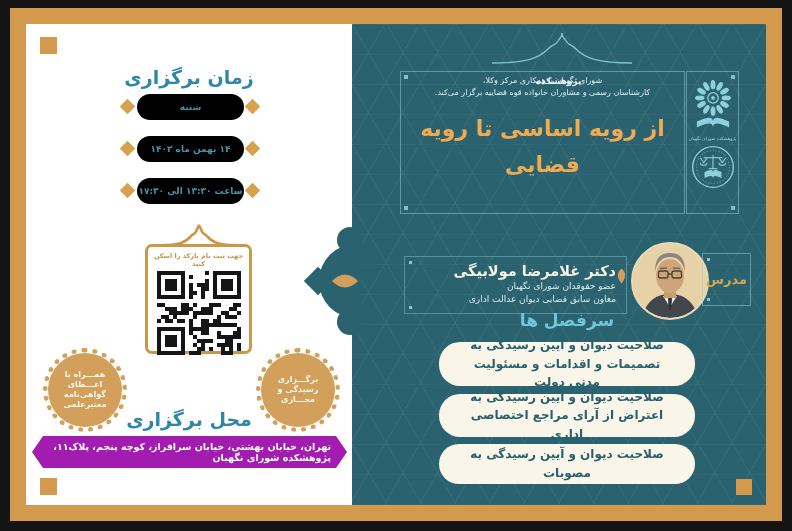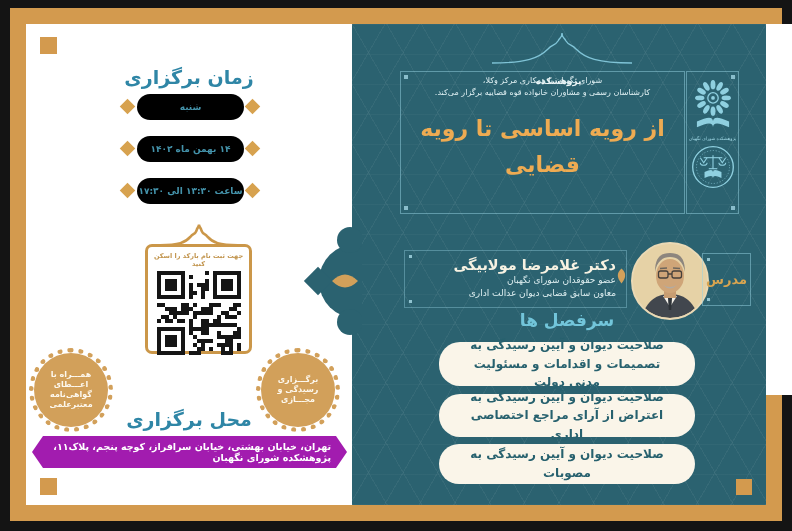--- a/index.html
+++ b/index.html
@@ -1,19 +1,19 @@
 <!DOCTYPE html>
 <html lang="fa"><head>
 <meta charset="utf-8">
 <style>
   html,body{margin:0;padding:0;background:#121212;}
   .stage{position:relative;width:792px;height:531px;background:#141414;overflow:hidden;
          font-family:"DejaVu Sans",sans-serif;direction:rtl;}
   .gold-frame{position:absolute;inset:8px 10px 10px 10px;border:16px solid #d39a4e;box-sizing:border-box;}
-  .content{position:absolute;left:26px;top:24px;width:740px;height:371px;background:#ffffff;padding-left:26px;}
+  .content{position:absolute;left:26px;top:24px;width:740px;height:371px;background:#ffffff;}
 
   
   .panel-right{position:absolute;left:326px;top:0;width:414px;height:481px;background-color:#2b6270;
     background-image:
       repeating-linear-gradient(60deg, rgba(255,255,255,.05) 0 1px, transparent 1px 30px),
       repeating-linear-gradient(-60deg, rgba(255,255,255,.05) 0 1px, transparent 1px 30px),
       repeating-linear-gradient(0deg, rgba(255,255,255,.03) 0 1px, transparent 1px 30px);}
   .panel-left{position:absolute;left:0;top:0;width:326px;height:481px;background:#ffffff;}
 
   .sq{position:absolute;background:#d39a4e;}
@@ -36,21 +36,21 @@
   .qr-box{box-sizing:border-box;width:107px;height:110px;border:3px solid #cb9749;border-radius:7px;
           background:#fff;margin-top:-2px;text-align:center;}
   .qr-caption{margin-top:5px;font-size:6.5px;color:#c2954e;font-weight:bold;}
   .qr-code{margin-top:3px;}
 
   
   .badge{position:absolute;width:74px;height:74px;}
   .badge .petals{position:absolute;inset:-5px;border-radius:50%;border:5px dotted #d2a05a;}
   .badge .core{position:absolute;inset:0;border-radius:50%;background:#d2a05a;display:flex;flex-direction:column;
                align-items:center;justify-content:center;color:#fdf8ee;font-weight:bold;font-size:8px;line-height:10px;}
-  .badge.cert{left:8px;top:329px;}
+  .badge.cert{left:22px;top:329px;}
   .badge.fmt{left:235px;top:329px;}
 
   .banner{position:absolute;left:6px;top:412px;width:315px;height:32px;background:#a21caf;
           clip-path:polygon(3.5% 0,96.5% 0,100% 50%,96.5% 100%,3.5% 100%,0 50%);
           display:flex;align-items:center;justify-content:center;color:#ffffff;font-weight:bold;
           font-size:9.5px;padding:0 16px;box-sizing:border-box;}
 
   
   .tbox{position:absolute;border:1px solid rgba(150,210,225,.5);box-sizing:border-box;}
   .title-box{left:374px;top:47px;width:285px;height:143px;text-align:center;}
@@ -62,21 +62,21 @@
   .org-small{color:#dff0f3;font-size:8px;margin:0;line-height:12px;}
   .org-wrap{margin-top:3px;}
   .main-title{color:#eeab52;font-weight:bold;font-size:22px;line-height:36px;margin:0;}
   .main-title-wrap{margin-top:12px;}
 
   .arch-ornament{position:absolute;left:461px;top:6px;}
 
   .logo-caption{font-size:4.5px;color:#9fd7e4;margin:1px 0 0 0;}
 
   
-  .speaker-box{left:378px;top:226px;width:223px;height:58px;padding:4px 10px 0 0;
+  .speaker-box{left:378px;top:232px;width:223px;height:58px;padding:4px 10px 0 0;
                border-color:rgba(150,210,225,.4);}
   .speaker-name{color:#f7f2e2;font-size:14.5px;font-weight:bold;margin:2px 0 0 0;}
   .speaker-sub{color:#ddeef0;font-size:9px;margin:1px 0 0 0;line-height:12px;}
   .dot{position:absolute;width:3px;height:3px;background:rgba(170,220,233,.8);}
   .modares-box{left:676px;top:229px;width:49px;height:53px;display:flex;align-items:center;justify-content:center;
                border-color:rgba(150,210,225,.5);}
   .modares-label{color:#d9a550;font-size:13px;font-weight:bold;}
   .photo{position:absolute;left:605px;top:218px;width:74px;height:74px;border-radius:50%;overflow:hidden;
          border:2px solid #ead9b5;box-sizing:content-box;background:#e6d2a6;}
   .tassel{position:absolute;left:589px;top:248px;}

